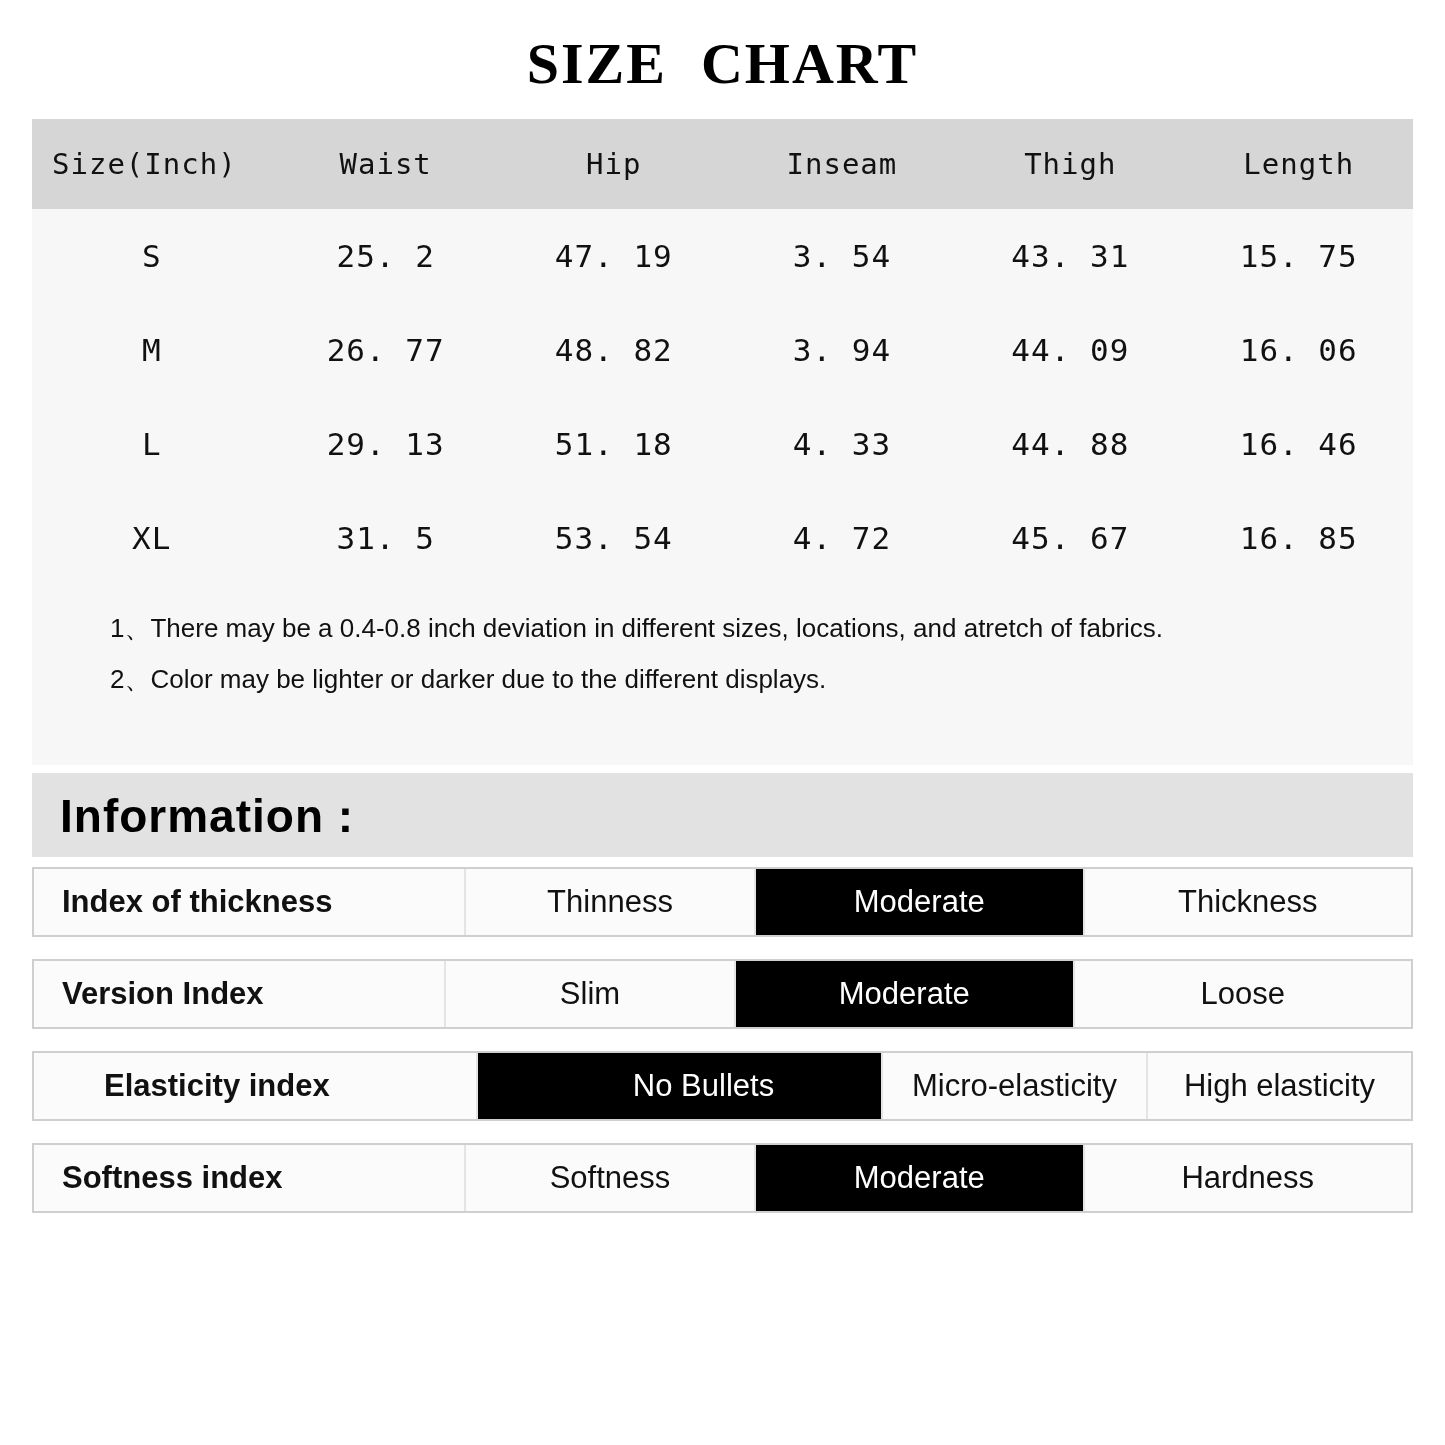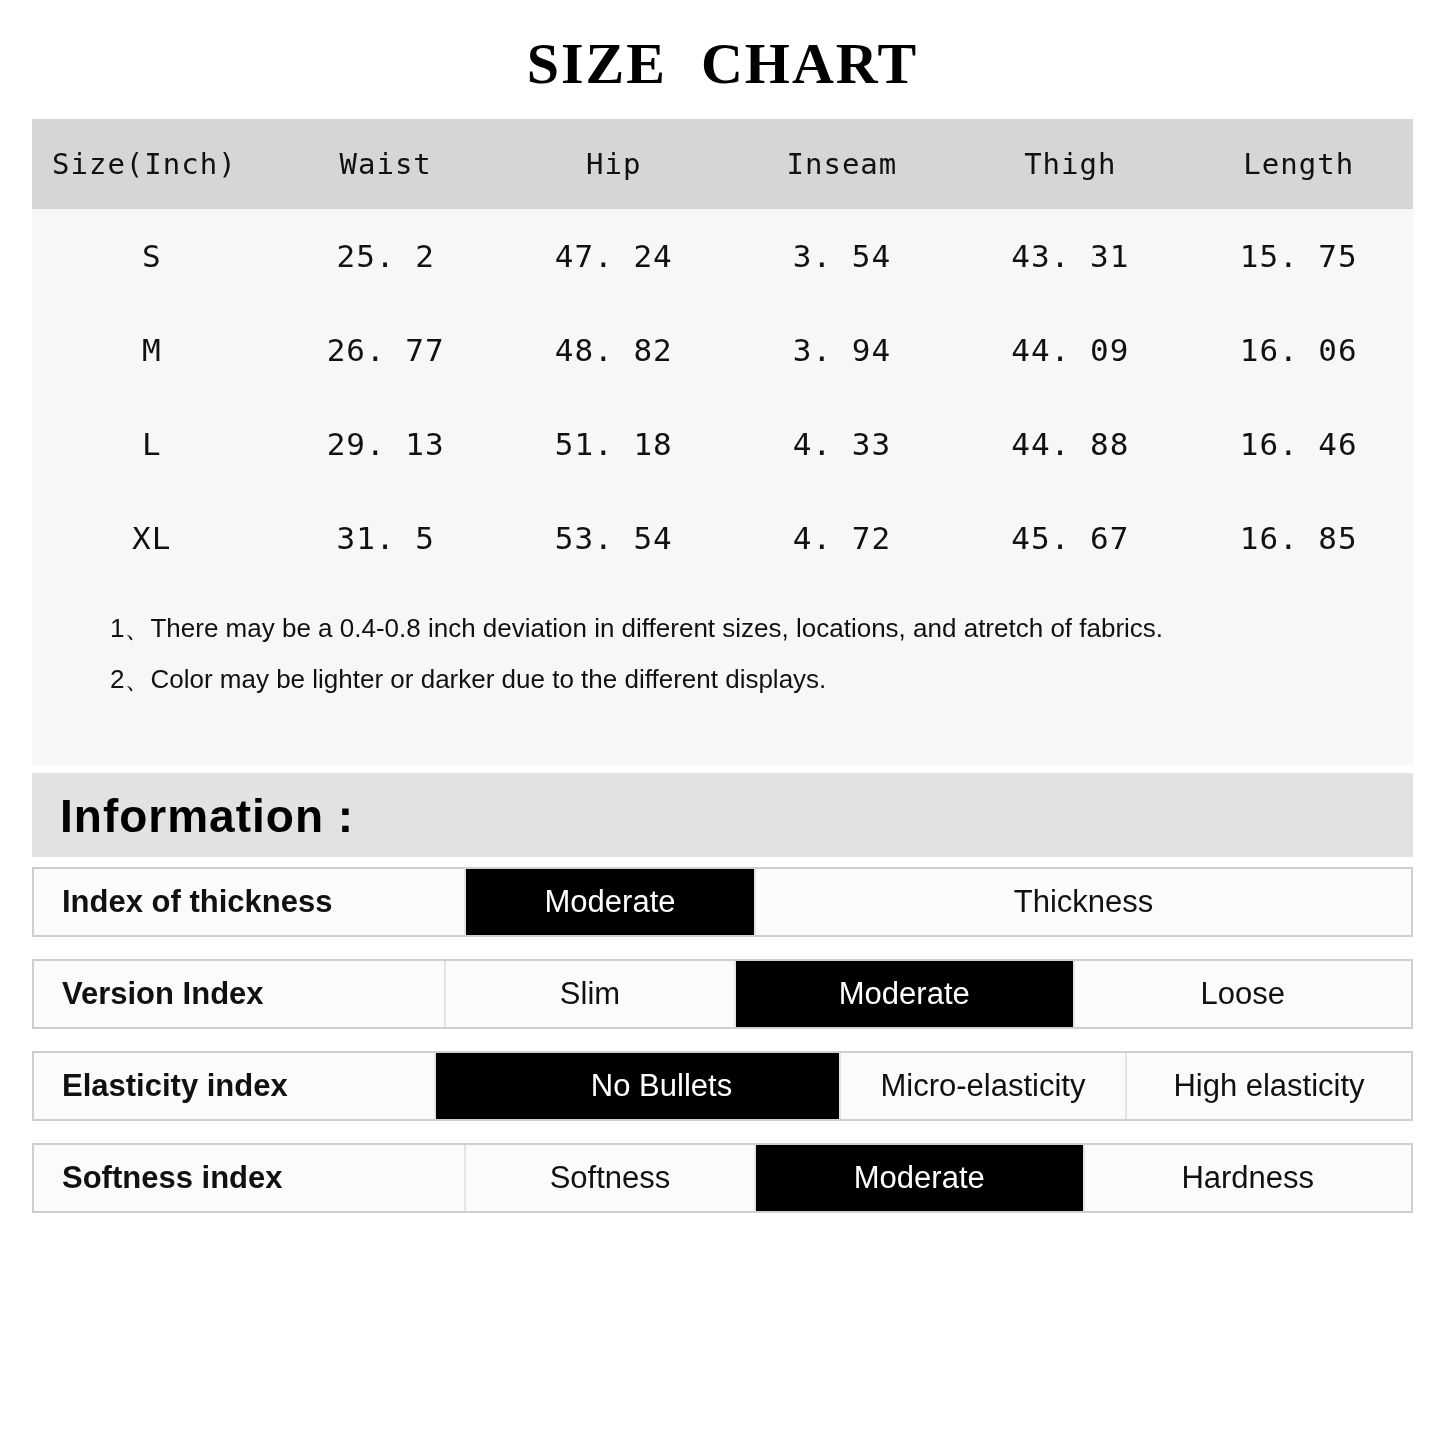--- a/index.html
+++ b/index.html
@@ -142,21 +142,21 @@
   
   .row-thickness .opt:nth-of-type(1) { flex: 0 0 330px; }
   .row-thickness .opt:nth-of-type(2) { flex: 0 0 290px; }
   .row-thickness .opt:nth-of-type(3) { flex: 1; }
 
   .row-version .label { flex: 0 0 410px; }
   .row-version .opt:nth-of-type(1) { flex: 0 0 370px; }
   .row-version .opt:nth-of-type(2) { flex: 0 0 290px; }
   .row-version .opt:nth-of-type(3) { flex: 1; }
 
-  .row-elasticity .label { flex: 0 0 400px; }
+  .row-elasticity .label { flex: 0 0 400px; margin-left: 42px; }
   .row-elasticity .opt:nth-of-type(1) { flex: 0 0 205px; }
   .row-elasticity .opt:nth-of-type(2) { flex: 0 0 405px; padding-left: 48px; }
   .row-elasticity .opt:nth-of-type(3) { flex: 1; }
 
   .row-softness .label { flex: 0 0 430px; }
   .row-softness .opt:nth-of-type(1) { flex: 0 0 330px; }
   .row-softness .opt:nth-of-type(2) { flex: 0 0 290px; }
   .row-softness .opt:nth-of-type(3) { flex: 1; }
 </style>
 </head>
@@ -177,21 +177,21 @@
           <th>Hip</th>
           <th>Inseam</th>
           <th>Thigh</th>
           <th>Length</th>
         </tr>
       </thead>
       <tbody>
         <tr>
           <td>S</td>
           <td>25. 2</td>
-          <td>47. 24</td>
+          <td>47. 19</td>
           <td>3. 54</td>
           <td>43. 31</td>
           <td>15. 75</td>
         </tr>
         <tr>
           <td>M</td>
           <td>26. 77</td>
           <td>48. 82</td>
           <td>3. 94</td>
           <td>44. 09</td>
@@ -223,20 +223,21 @@
   </div>
 
   <div class="info-header">
     <h2>Information :</h2>
   </div>
 
   <div class="info-rows">
 
     <div class="info-row row-thickness">
       <div class="label">Index of thickness</div>
+      <div class="opt">Thinness</div>
       <div class="opt active">Moderate</div>
       <div class="opt">Thickness</div>
     </div>
 
     <div class="info-row row-version">
       <div class="label">Version Index</div>
       <div class="opt">Slim</div>
       <div class="opt active">Moderate</div>
       <div class="opt">Loose</div>
     </div>

